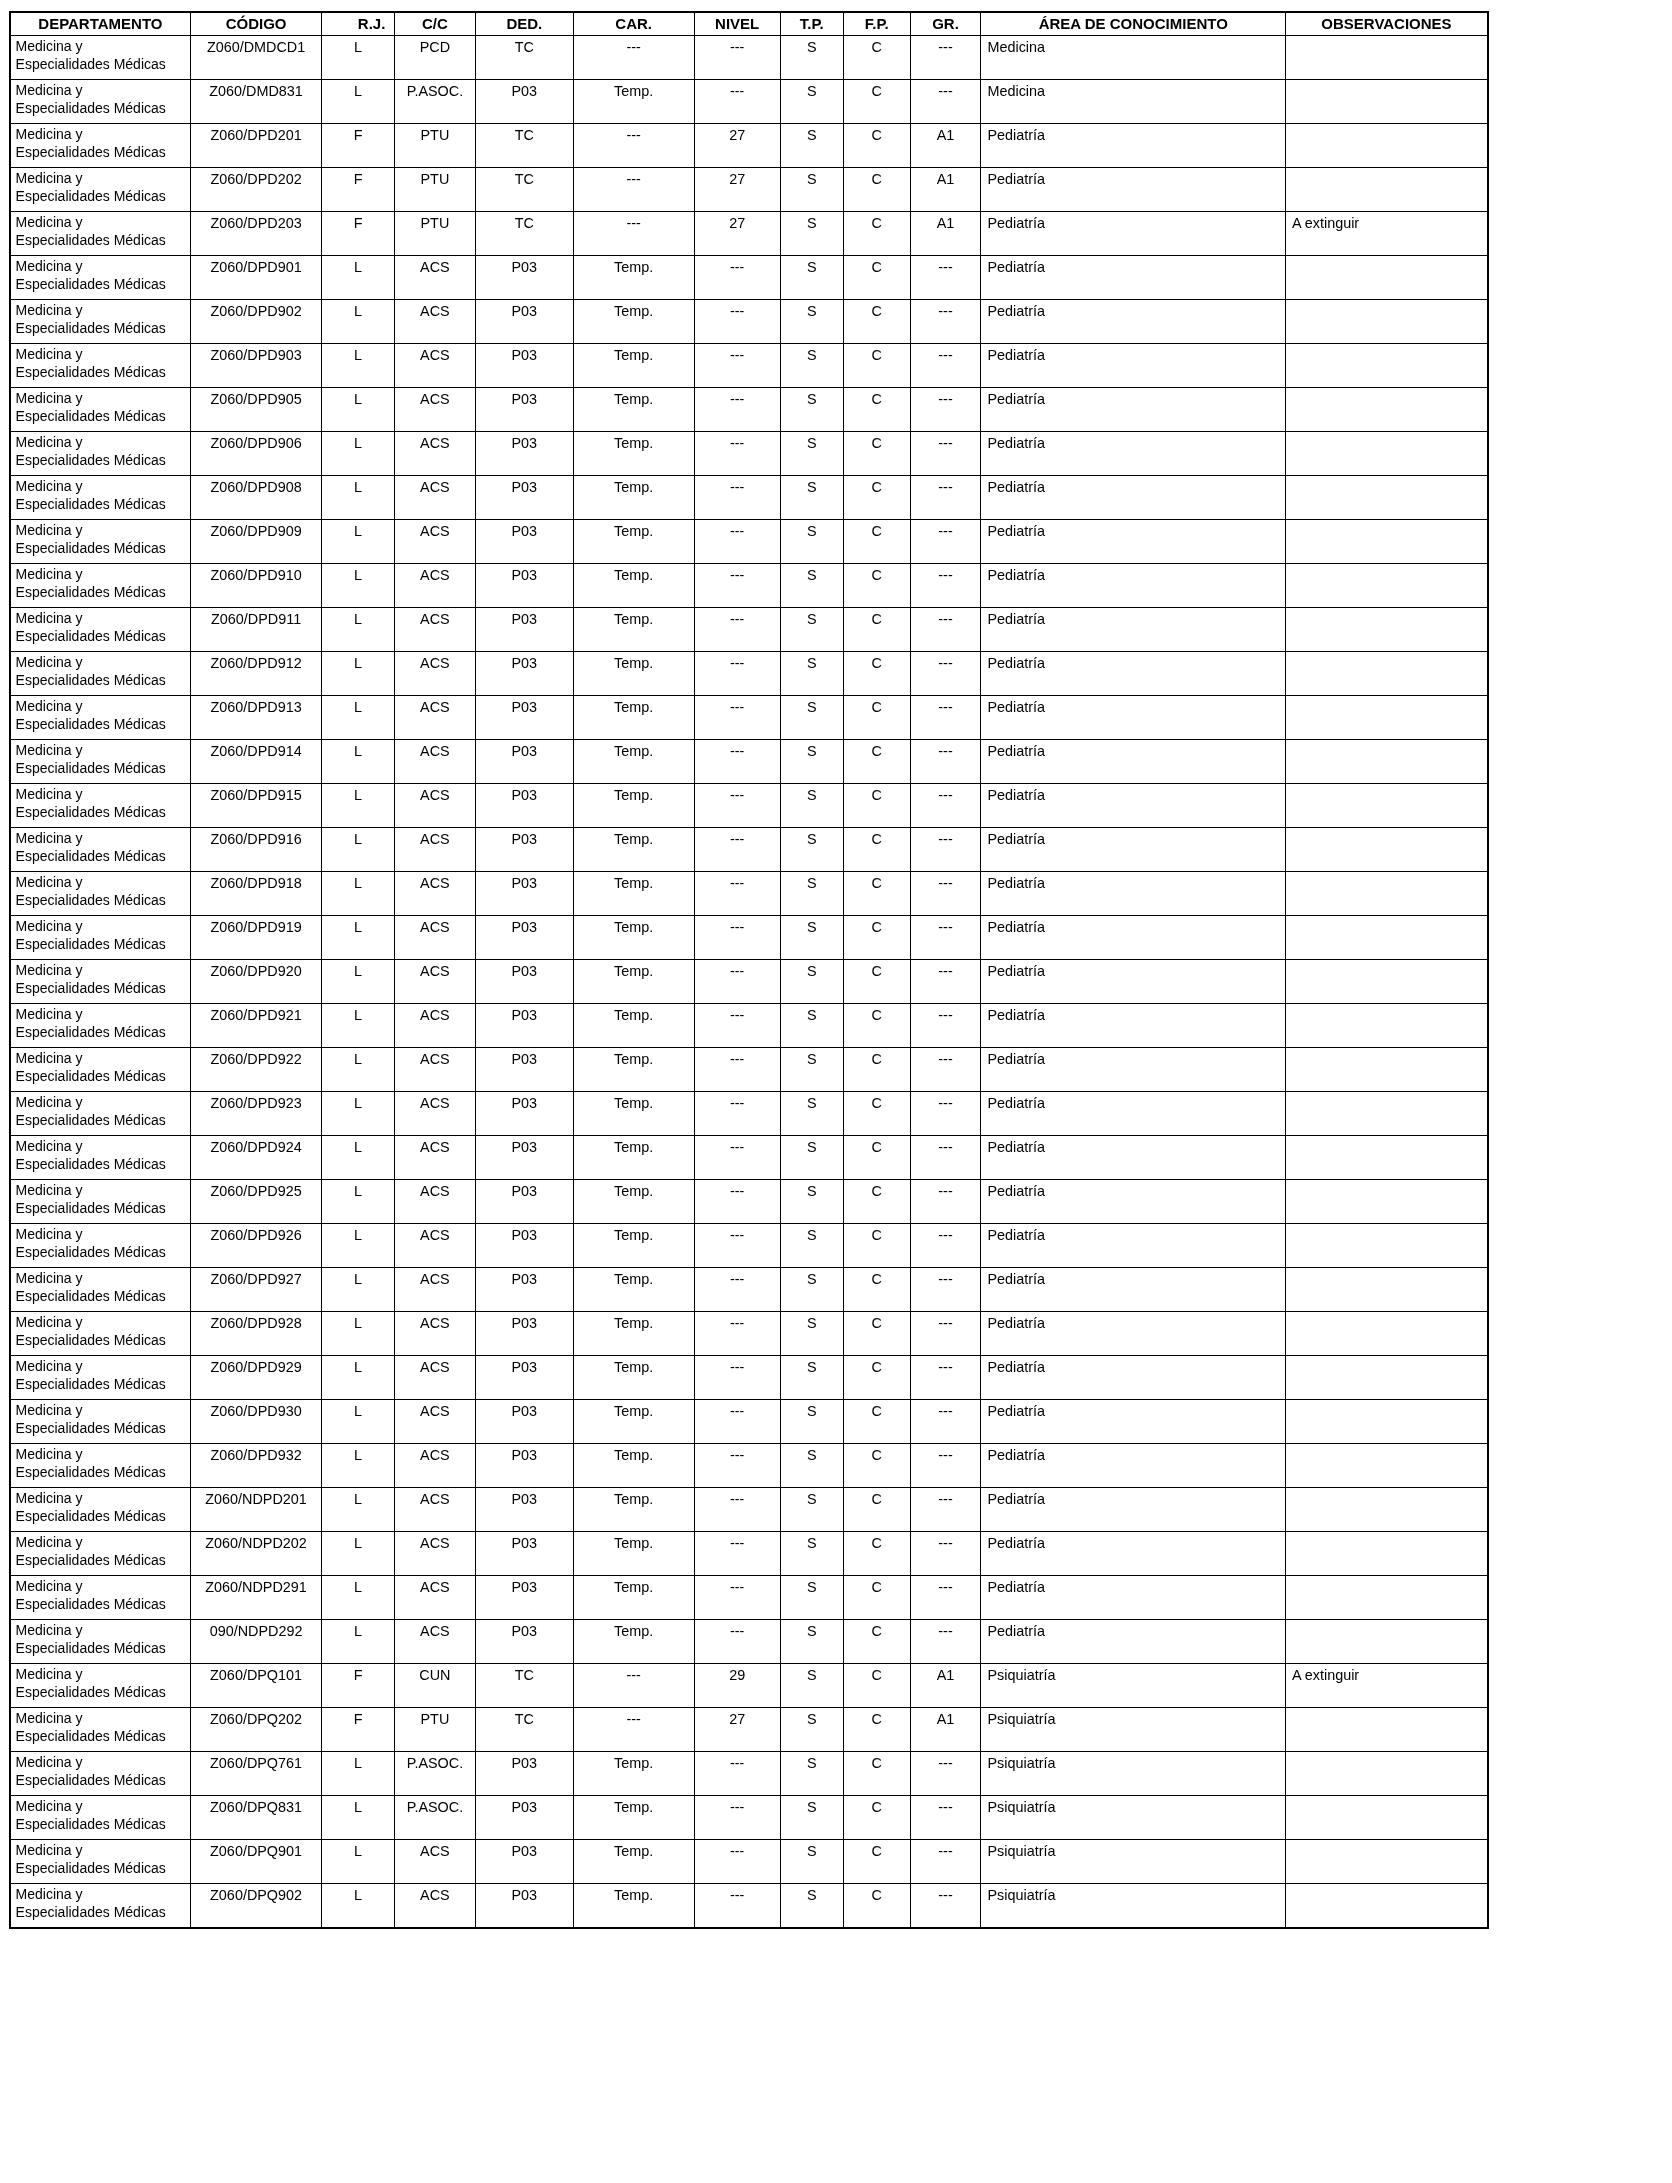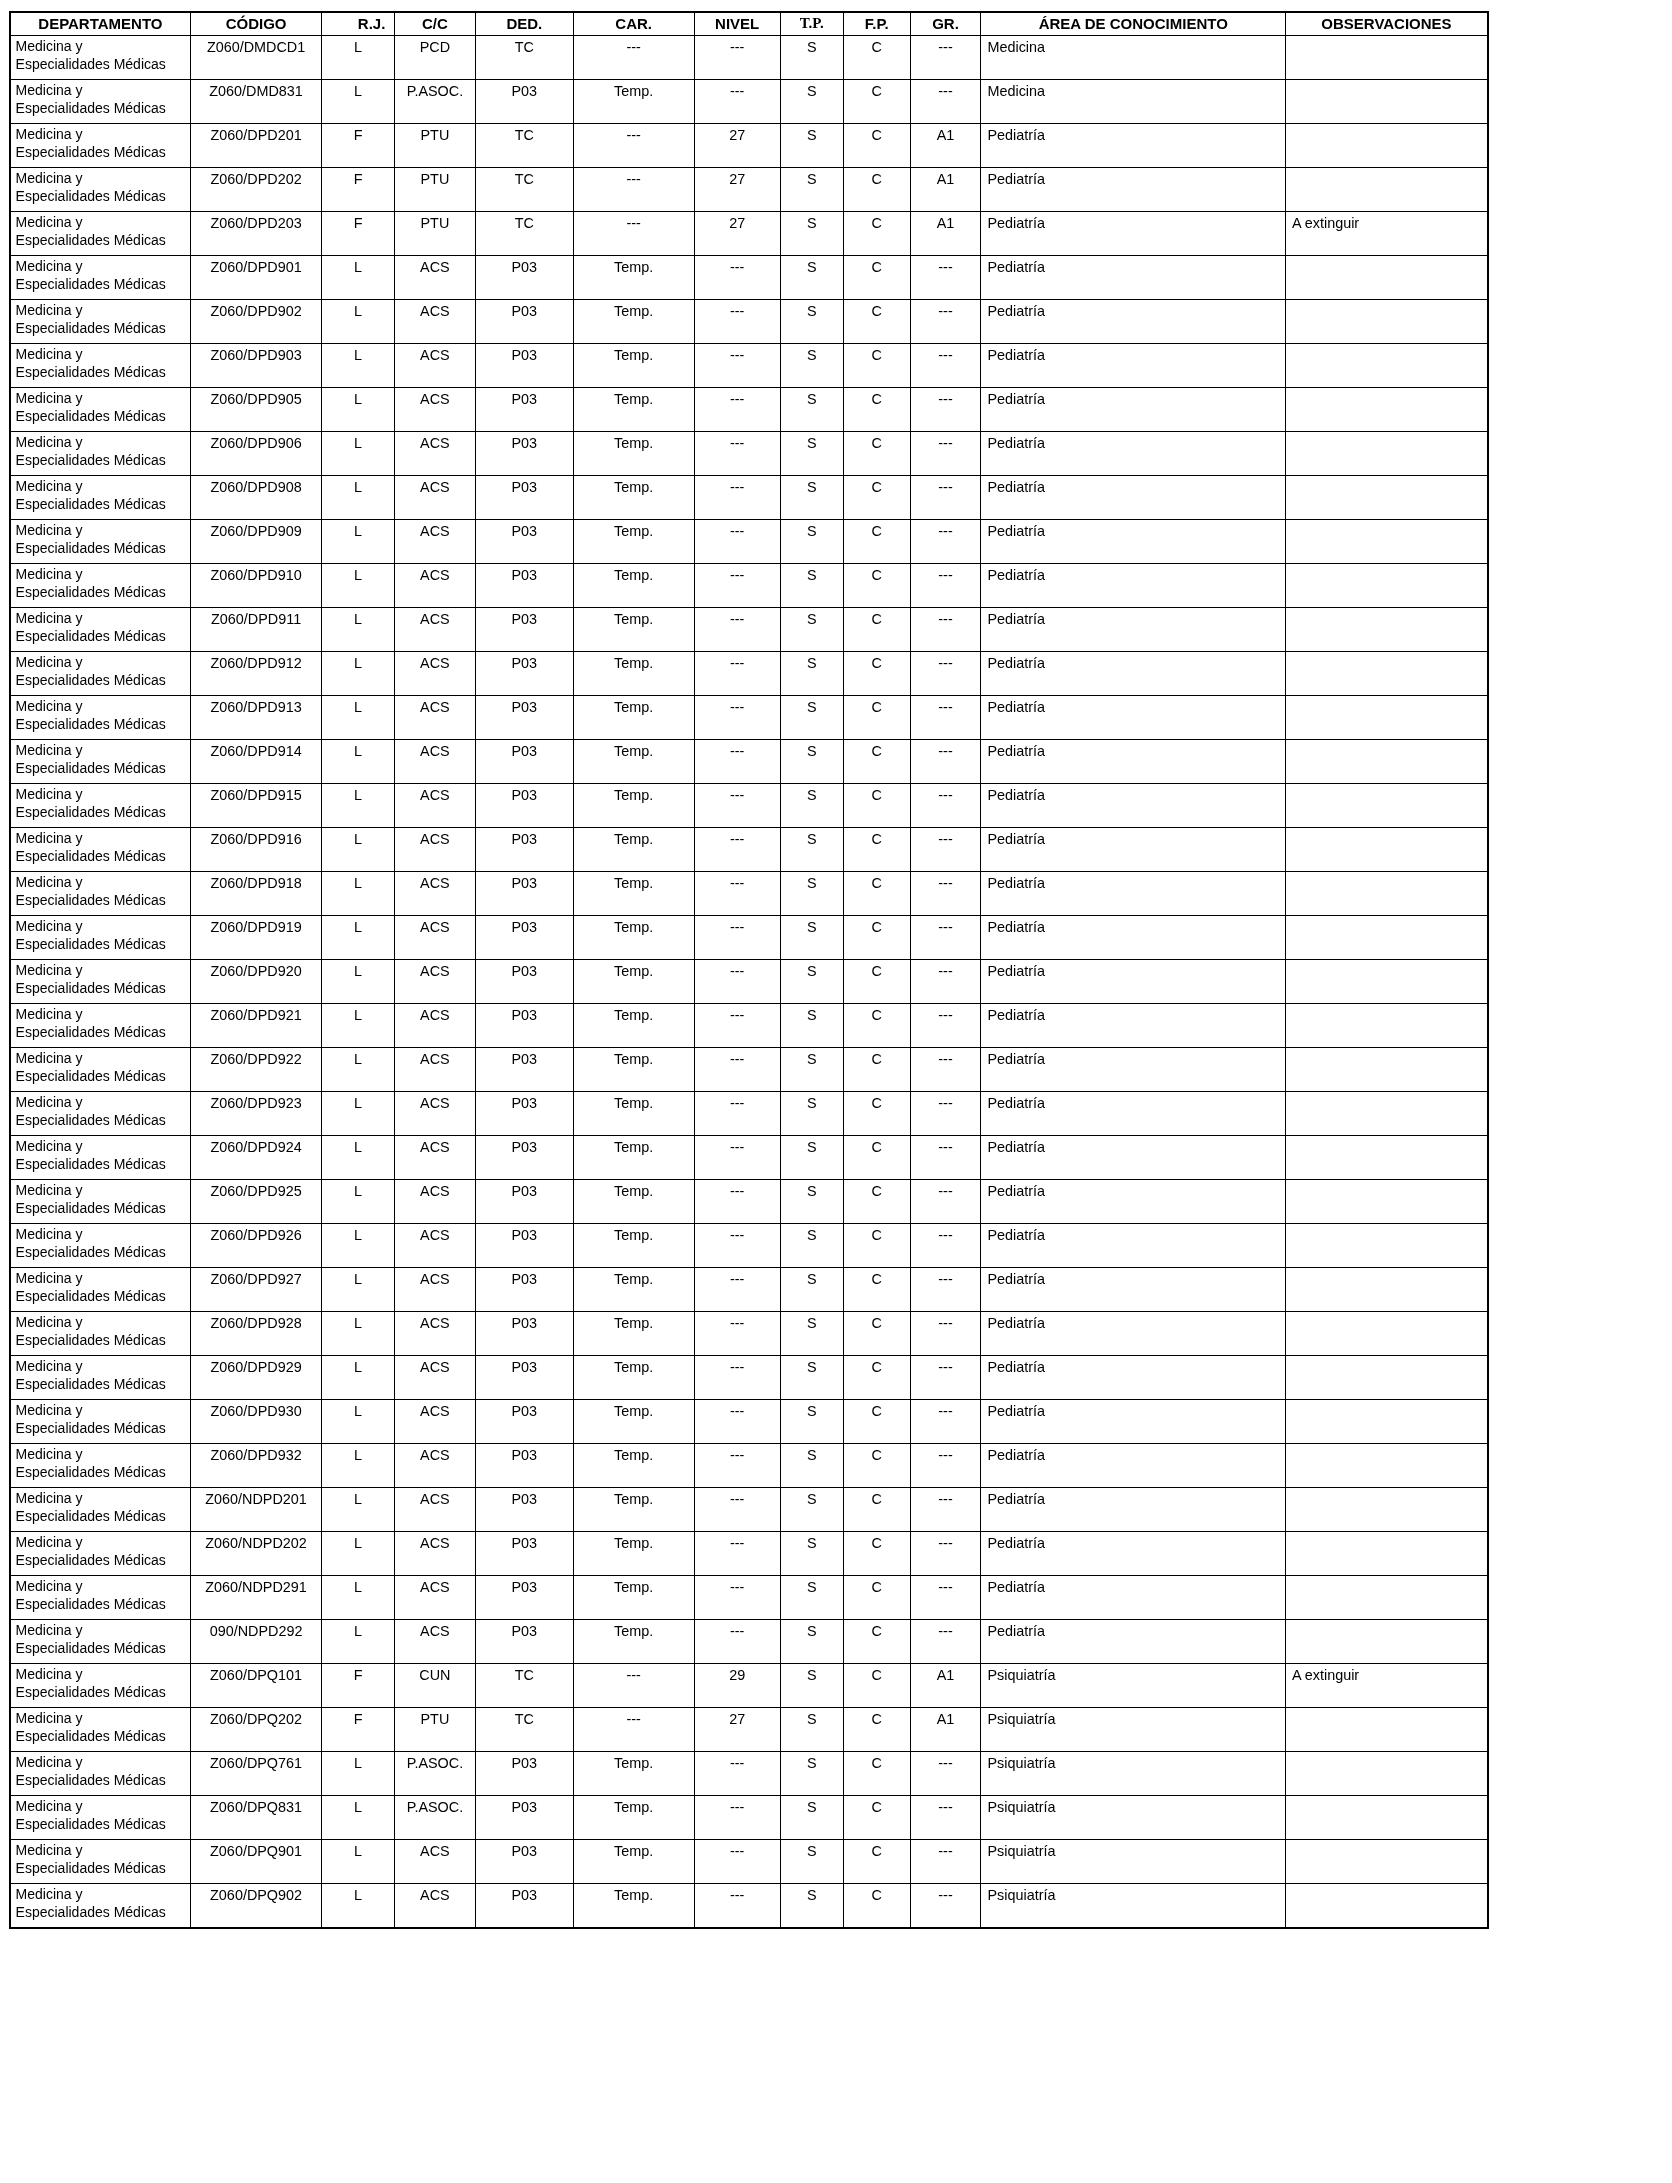--- a/index.html
+++ b/index.html
@@ -61,21 +61,21 @@
   <table class="rpt">
     <thead>
       <tr id="header-row">
           <th style="width: 12.2%;">DEPARTAMENTO</th>
           <th style="width: 8.9%;">CÓDIGO</th>
           <th style="width: 4.9%; padding-left: 30px;">R.J.</th>
           <th style="width: 5.5%;">C/C</th>
           <th style="width: 6.6%; margin-left: 16px;">DED.</th>
           <th style="width: 8.2%; border-radius: 7px;">CAR.</th>
           <th style="width: 5.8%;">NIVEL</th>
-          <th style="width: 4.3%; font-family: Liberation Serif, serif;">T.P.</th>
+          <th style="width: 4.3%;">T.P.</th>
           <th style="width: 4.5%;">F.P.</th>
           <th style="width: 4.8%;">GR.</th>
           <th style="width: 20.6%;">ÁREA DE CONOCIMIENTO</th>
           <th style="width: 13.7%;">OBSERVACIONES</th>
         </tr>
     </thead>
     <tbody id="table-body">
         <tr>
           <td class="col-departamento align-left">Medicina y
 Especialidades Médicas</td>

